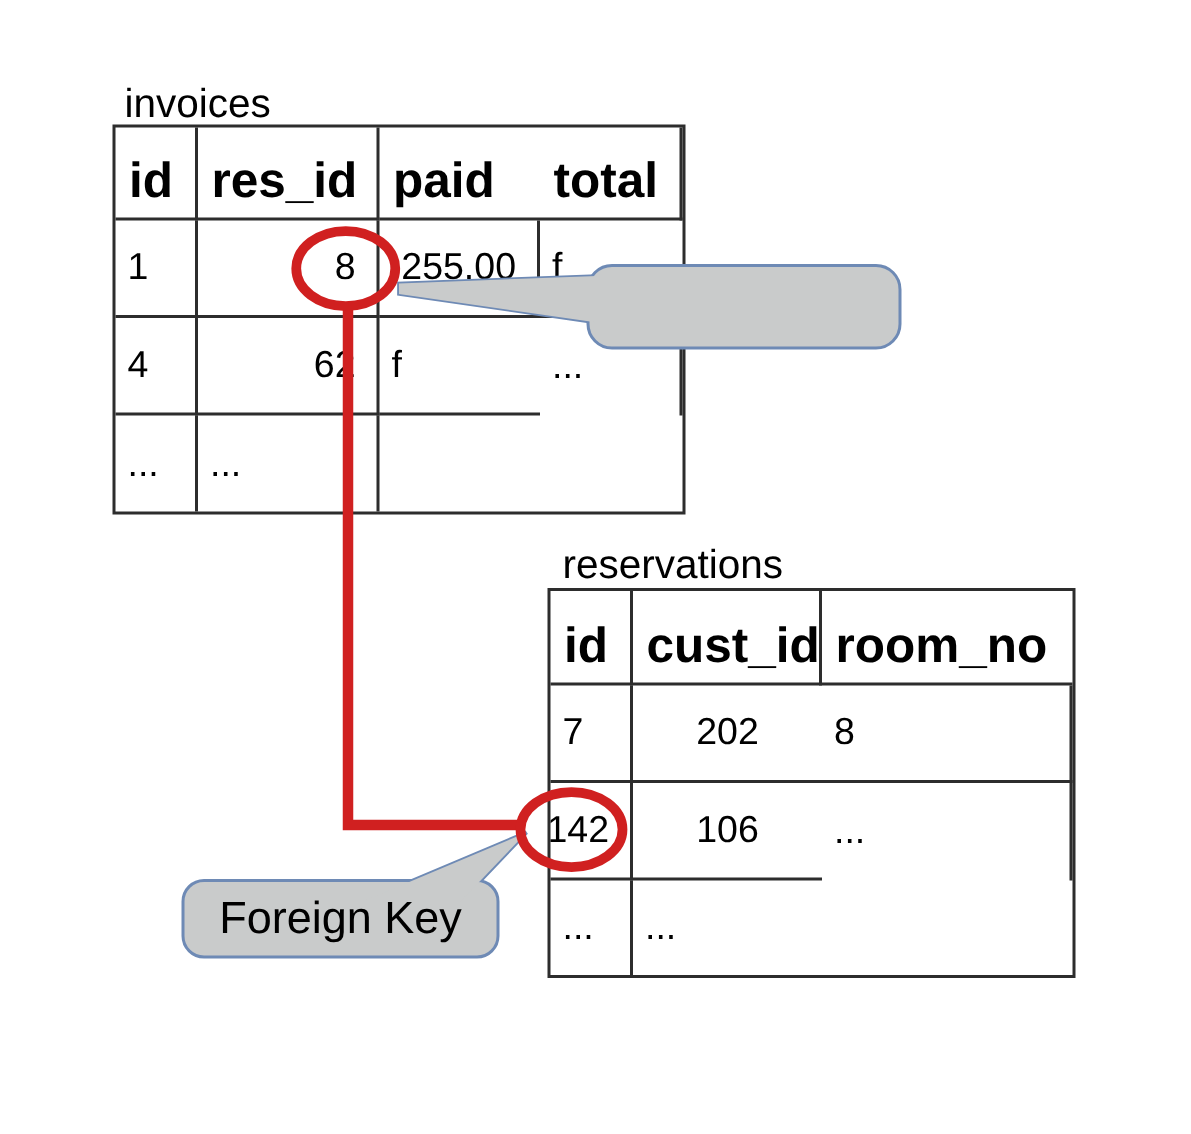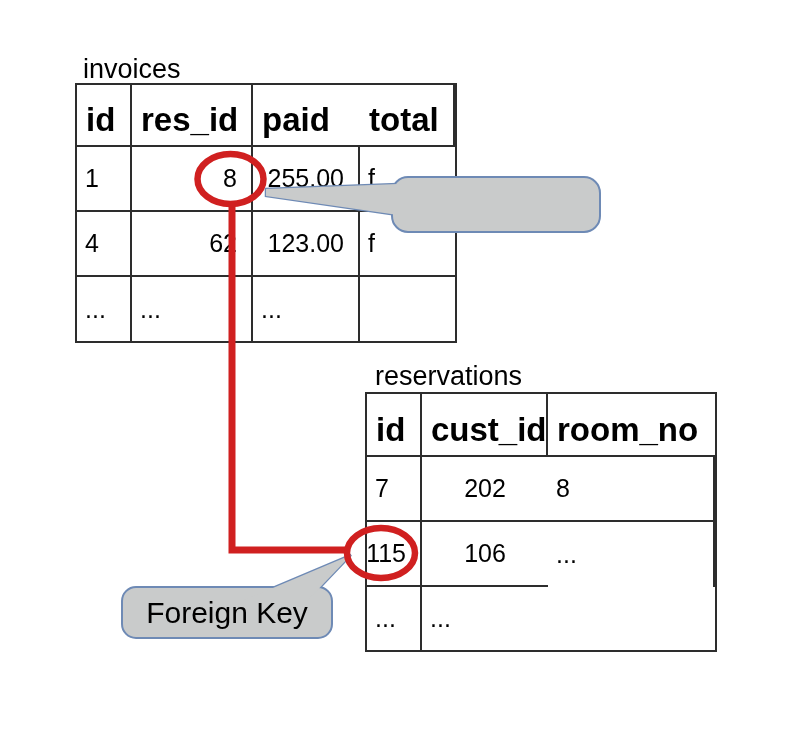--- a/index.html
+++ b/index.html
@@ -104,41 +104,40 @@
     <div class="cell hcell last-col">paid</div>
     <div class="cell hcell">total</div>
 
     <div class="cell bcell a-l">1</div>
     <div class="cell bcell a-r">8</div>
     <div class="cell bcell a-r">255.00</div>
     <div class="cell bcell a-l last-col">f</div>
 
     <div class="cell bcell a-l">4</div>
     <div class="cell bcell a-r">62</div>
-    <div class="cell bcell a-r">123.00</div>
     <div class="cell bcell a-l last-col">f</div>
 
     <div class="cell bcell a-l last-row">...</div>
     <div class="cell bcell a-l last-row">...</div>
     <div class="cell bcell a-l last-row">...</div>
     <div class="cell bcell a-l last-col last-row"></div>
   </div>
 
   <div class="tbl-title" style="left:375px; top:363px;">reservations</div>
 
   <div class="tbl" id="reservations-table">
     <div class="cell hcell">id</div>
     <div class="cell hcell">cust_id</div>
     <div class="cell hcell last-col">room_no</div>
 
     <div class="cell bcell a-l">7</div>
     <div class="cell bcell a-c last-col">202</div>
 
     <div class="cell bcell a-l">8</div>
-    <div class="cell bcell a-r">115</div>
+    <div class="cell bcell a-r">142</div>
     <div class="cell bcell a-c last-col">106</div>
 
     <div class="cell bcell a-l last-row">...</div>
     <div class="cell bcell a-l last-row">...</div>
     <div class="cell bcell a-l last-col last-row">...</div>
   </div>
 
   <svg class="overlay" width="794" height="756" viewBox="0 0 794 756">
 
     <polygon class="co-tail-stroke" points="398,184 266,189 266,196 398,215"></polygon>

